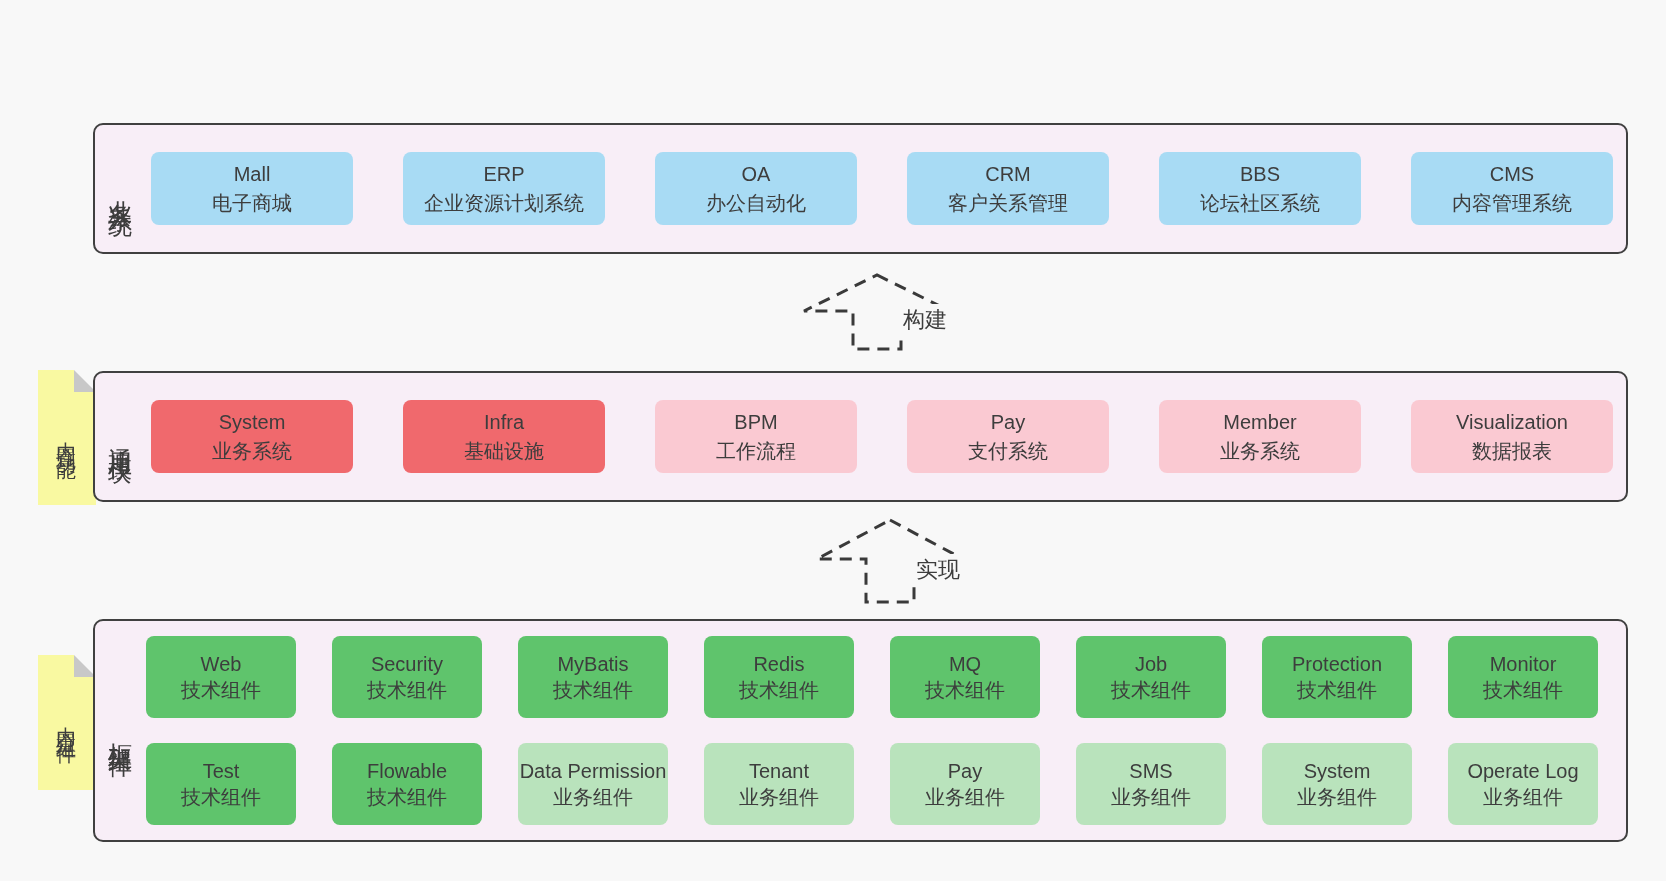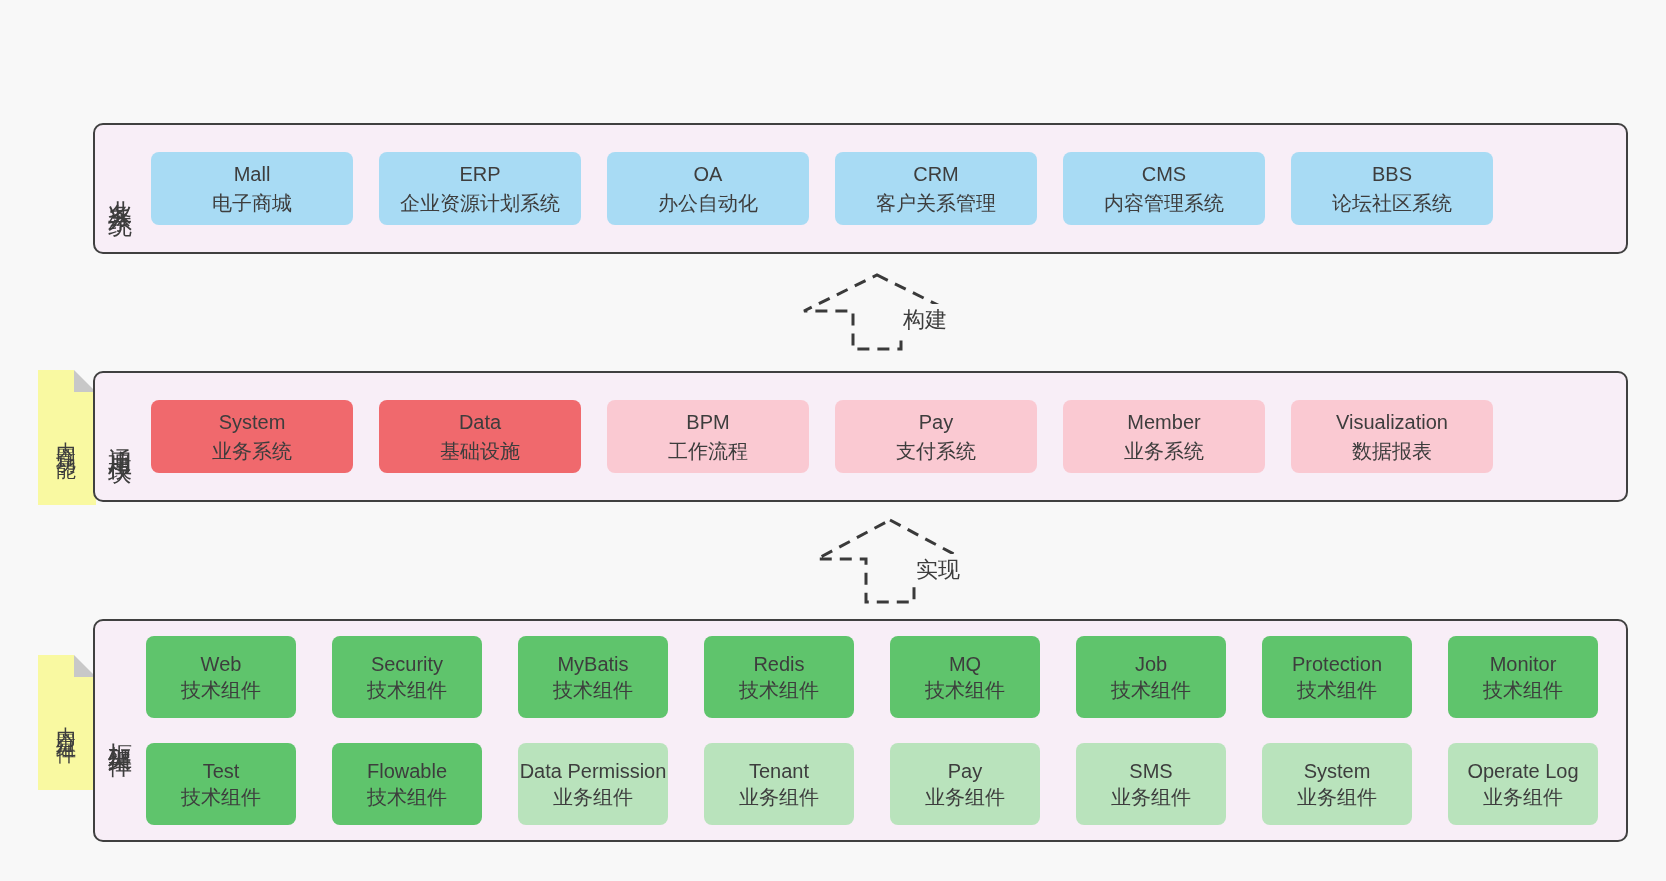--- a/index.html
+++ b/index.html
@@ -56,21 +56,21 @@
   
   .rows {
     position: absolute;
     inset: 0;
     display: flex;
     flex-direction: column;
     justify-content: center;
     gap: 25px;
   }
   .row { display: flex; align-items: center; }
-  .row-6 { padding-left: 56px; padding-right: 13px; gap: 26px; }
+  .row-6 { padding-left: 56px; padding-right: 13px; gap: 50px; }
   .row-8 { padding-left: 51px; padding-right: 28px; gap: 36px; align-items: flex-end; }
   .box {
     display: flex;
     flex-direction: column;
     align-items: center;
     justify-content: center;
     text-align: center;
     border-radius: 8px;
     font-size: 20px;
     line-height: 1.42;
@@ -156,26 +156,26 @@
         </div>
         <div class="box blue">
           <div>OA</div>
           <div>办公自动化</div>
         </div>
         <div class="box blue">
           <div>CRM</div>
           <div>客户关系管理</div>
         </div>
         <div class="box blue">
+          <div>BBS</div>
+          <div>论坛社区系统</div>
+        </div>
+        <div class="box blue">
           <div>CMS</div>
           <div>内容管理系统</div>
-        </div>
-        <div class="box blue">
-          <div>BBS</div>
-          <div>论坛社区系统</div>
         </div>
       </div>
     </div>
   </section>
 
   <div class="arrow-wrap arrow-build">
     <svg viewBox="0 0 154 80">
       <polygon points="77,3 150,39 101,39 101,77 53,77 53,39 4,39" fill="none" stroke="var(--arrow)" stroke-width="3" stroke-dasharray="12 8"></polygon>
     </svg>
     <span class="arrow-label">构建</span>
@@ -183,21 +183,21 @@
 
   <section class="layer layer-modules">
     <div class="layer-label">通用模块</div>
     <div class="rows">
       <div class="row row-6">
         <div class="box red">
           <div>System</div>
           <div>业务系统</div>
         </div>
         <div class="box red">
-          <div>Data</div>
+          <div>Infra</div>
           <div>基础设施</div>
         </div>
         <div class="box pink">
           <div>BPM</div>
           <div>工作流程</div>
         </div>
         <div class="box pink">
           <div>Pay</div>
           <div>支付系统</div>
         </div>

